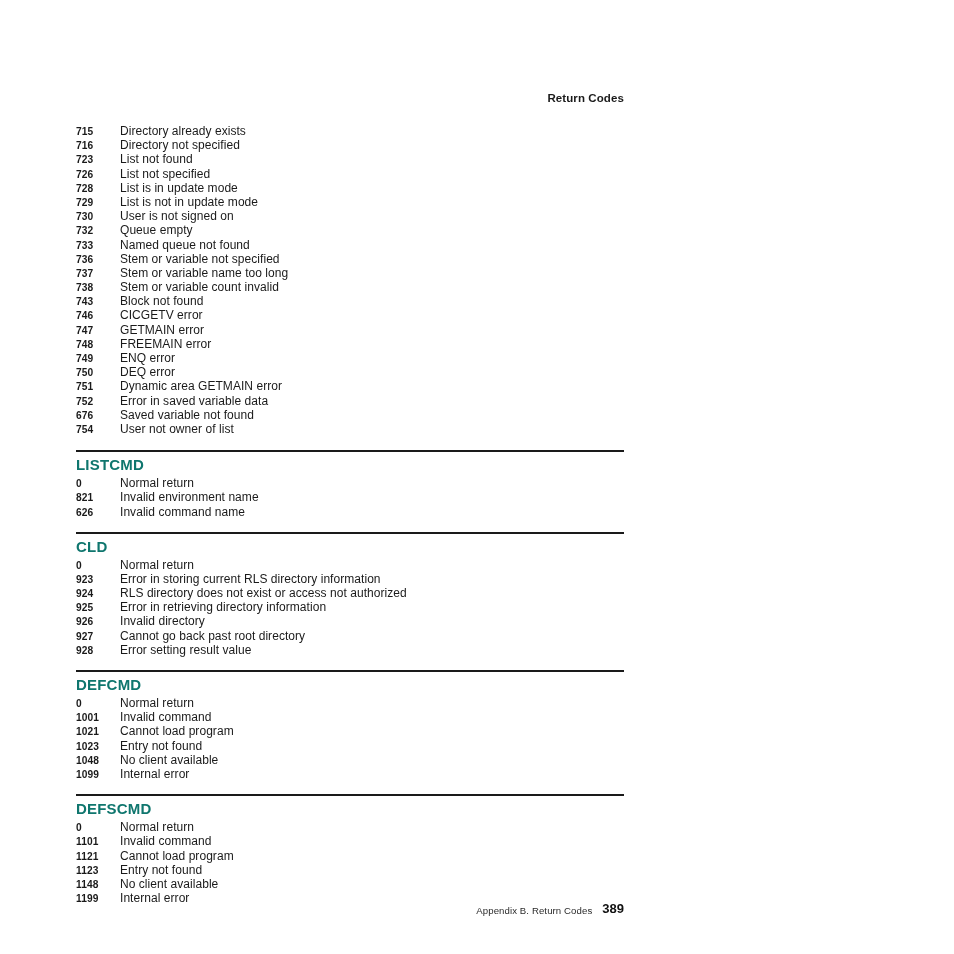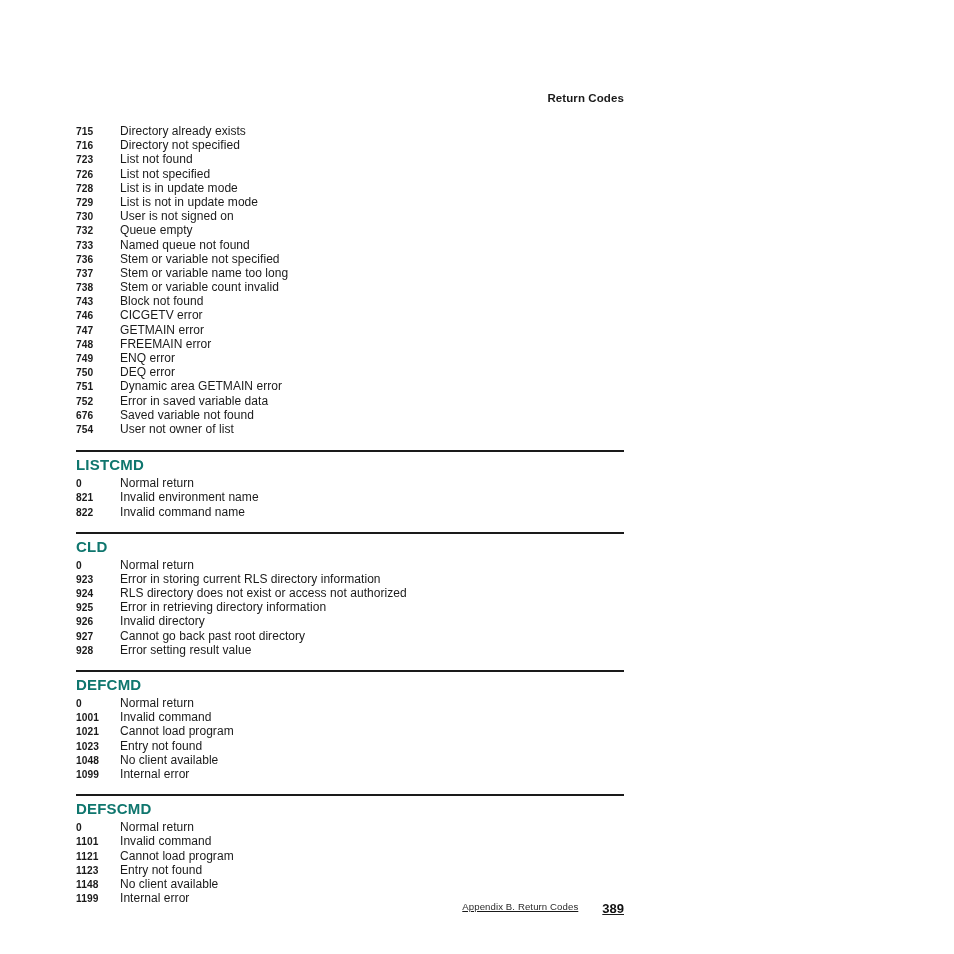--- a/index.html
+++ b/index.html
@@ -99,23 +99,22 @@
 
   
   .footer {
     position: absolute;
     left: 76px;
     top: 901px;
     width: 548px;
     text-align: right;
     display: flex;
     justify-content: flex-end;
-    align-items: flex-start;
-    gap: 24px;
-    text-decoration: underline;
+    align-items: flex-end;
+    gap: 10px;
   }
   .footer-text {
     font-size: 9.6px;
     letter-spacing: 0.1px;
     color: #2b2b2b;
   }
   .footer-page {
     font-size: 13px;
     font-weight: bold;
     color: #111111;
@@ -229,21 +228,21 @@
           <ul class="code-list">
             <li class="code-row">
               <span class="code-num">0</span>
               <span class="code-desc">Normal return</span>
             </li>
             <li class="code-row">
               <span class="code-num">821</span>
               <span class="code-desc">Invalid environment name</span>
             </li>
             <li class="code-row">
-              <span class="code-num">822</span>
+              <span class="code-num">626</span>
               <span class="code-desc">Invalid command name</span>
             </li>
           </ul>
         </div>
         <div class="section">
           <div class="pre-rule-gap-2"></div>
           <div class="section-rule"></div>
           <div class="section-heading">CLD</div>
           <ul class="code-list">
             <li class="code-row">

